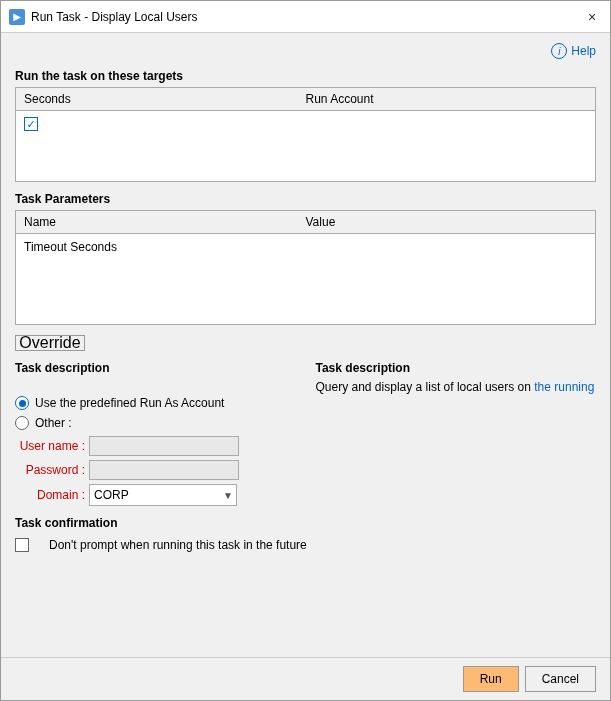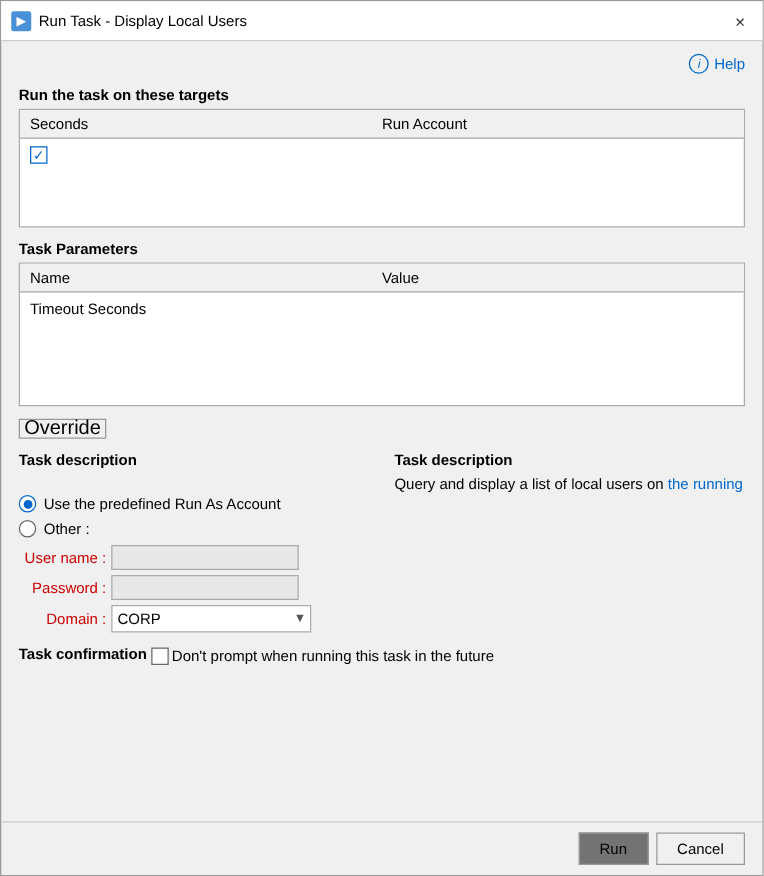--- a/index.html
+++ b/index.html
@@ -227,21 +227,21 @@
       border: 1px solid #aaa;
       padding: 2px 4px;
       font-size: 12px;
       background: #fff;
     }
     .form-input:disabled {
       background: #e8e8e8;
     }
     .select-wrapper {
       position: relative;
-      width: 160px;
+      width: 148px;
     }
     .select-wrapper select {
       width: 100%;
       height: 22px;
       border: 1px solid #aaa;
       padding: 0 20px 0 4px;
       font-size: 12px;
       background: #fff;
       appearance: none;
       cursor: pointer;
@@ -257,26 +257,27 @@
     }
     .task-desc {
       margin-top: 4px;
       font-size: 12px;
       color: #000;
       line-height: 1.4;
     }
     .task-desc span.blue { color: #0066cc; }
     .task-confirmation {
       display: flex;
+      flex-direction: column;
       gap: 4px;
     }
     .confirm-row {
       display: flex;
       align-items: center;
-      gap: 2px;
+      gap: 20px;
     }
     .checkbox-plain {
       width: 14px;
       height: 14px;
       border: 1px solid #666;
       background: #fff;
       cursor: pointer;
     }
     .footer-buttons {
       display: flex;
@@ -287,21 +288,21 @@
     }
     .btn {
       height: 26px;
       padding: 0 16px;
       border: 1px solid #999;
       background: #f0f0f0;
       cursor: pointer;
       font-size: 12px;
     }
     .btn-primary {
-      background: #737373;
+      background: #fdba74;
     }
     .other-label {
       color: #000;
       font-size: 12px;
     }
   </style>
 </head>
 <body>
 
 <div class="window">

